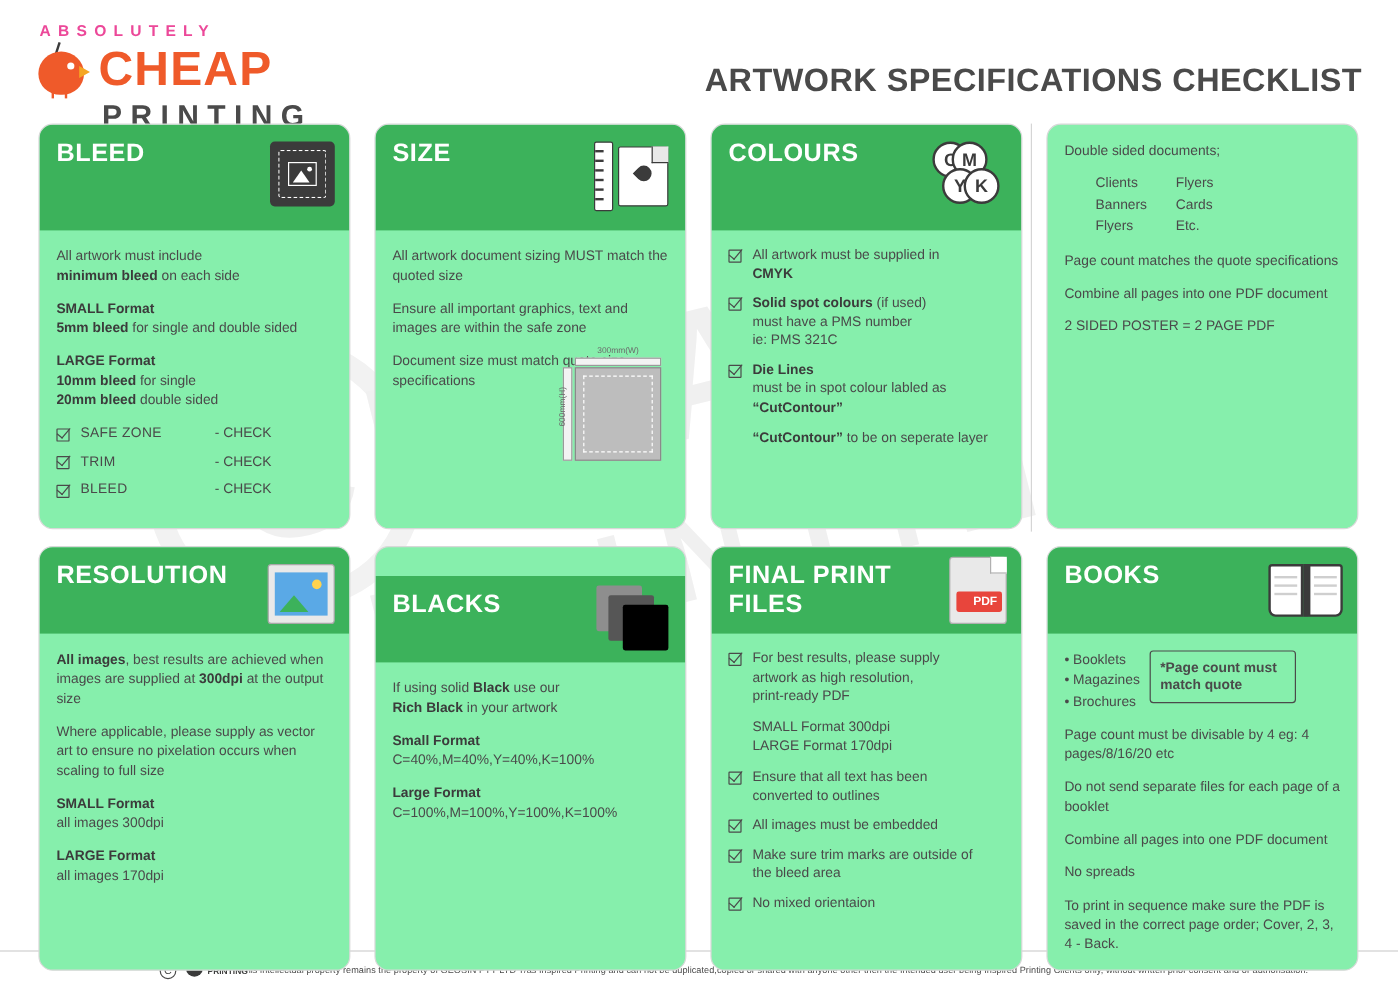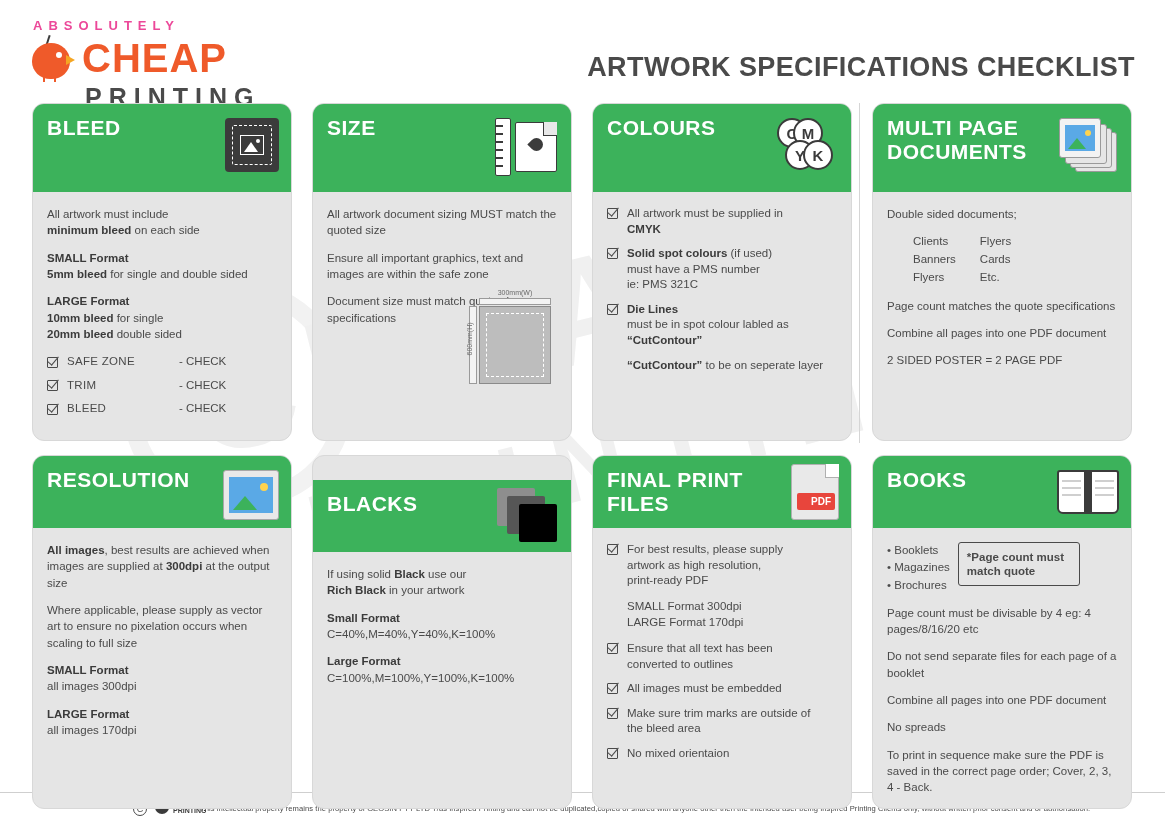--- a/index.html
+++ b/index.html
@@ -81,21 +81,21 @@
   }
 
   
   .grid {
     position: absolute; left: 32px; top: 103px; width: 1100px;
     z-index: 2;
   }
   .row { display: flex; gap: 20px; }
   .row2 { margin-top: 14px; }
   .card {
-    width: 260px; background: #e5e5e5; border: 1px solid #d8d8d8;
+    width: 260px; background: #86efac; border: 1px solid #d8d8d8;
     border-radius: 12px; overflow: hidden; position: relative;
   }
   .card-head {
     background: #3cb25b; height: 88px; position: relative; padding: 12px 14px;
   }
   .card-head h2 {
     margin: 0; color: #ffffff; font-size: 21px; font-weight: 700;
     letter-spacing: 0.5px; line-height: 1.12; max-width: 165px;
   }
   .card-body { padding: 14px 14px 12px 14px; font-size: 11.5px; line-height: 1.42; color: #4a4a4a; }
@@ -459,34 +459,20 @@
             <b>“CutContour”</b>
           </span>
         </div>
         <p style="margin-left:20px;">
           <b>“CutContour”</b><span> to be on seperate layer</span>
         </p>
       </div>
     </div>
 
     <div class="card">
-      <div class="card-head">
-        <h2>MULTI PAGE DOCUMENTS</h2>
-        <div class="head-icon">
-          <div class="ico-multipage">
-            <div class="mp-sheet s1"></div>
-            <div class="mp-sheet s2"></div>
-            <div class="mp-sheet s3"></div>
-            <div class="mp-sheet s4">
-                <div class="hill"></div>
-                <div class="sun"></div>
-              </div>
-          </div>
-        </div>
-      </div>
       <div class="card-body">
         <p>Double sided documents;</p>
         <div class="mp-cols">
           <div>
             <div>Clients</div>
             <div>Banners</div>
             <div>Flyers</div>
           </div>
           <div>
             <div>Flyers</div>

